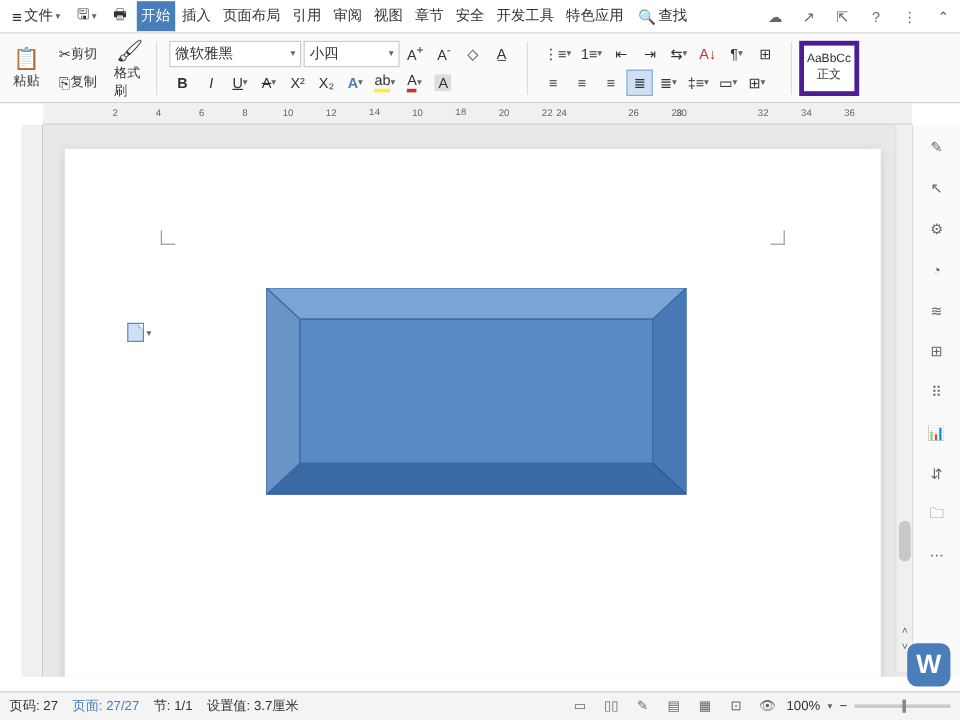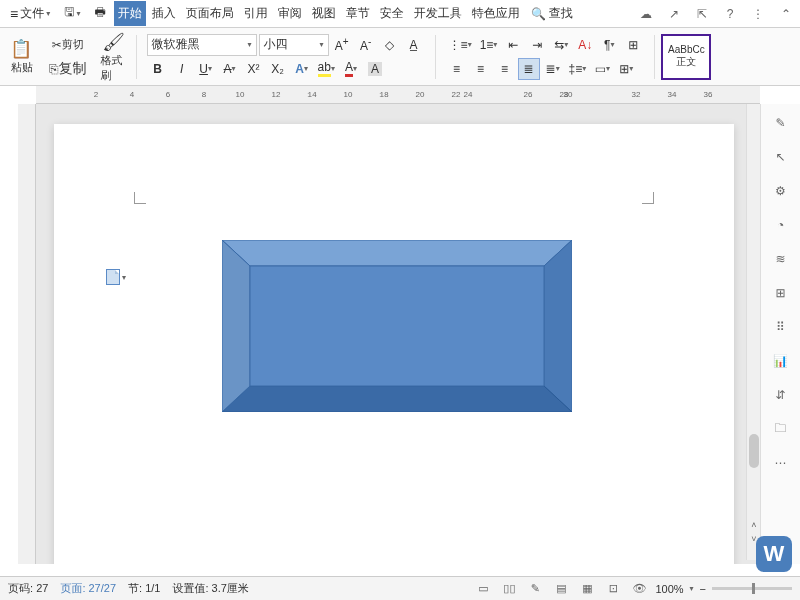--- a/index.html
+++ b/index.html
@@ -17,23 +17,23 @@
 
 
 .ribbon { height: 58px; display: flex; align-items: center; padding: 2px 6px; border-bottom: 1px solid #d0d0d0; gap: 4px; background: #fafafa; }
 .ribbon-group { display: flex; flex-direction: column; gap: 2px; padding: 0 4px; }
 .ribbon-row { display: flex; align-items: center; gap: 2px; }
 .rb-btn { min-width: 22px; height: 22px; display: flex; align-items: center; justify-content: center; cursor: pointer; border: 1px solid transparent; font-size: 12px; padding: 0 2px; }
 .rb-btn.selected { background: #d0e0f0; border-color: #88aadd; }
 .paste-btn { width: 32px; height: 44px; flex-direction: column; }
 .sep { width: 1px; height: 44px; background: #ddd; margin: 0 2px; }
 .font-select { width: 110px; height: 22px; border: 1px solid #ccc; padding: 0 4px; font-size: 12px; display: flex; align-items: center; justify-content: space-between; background: #fff; }
-.size-select { width: 70px; height: 22px; border: 1px solid #ccc; padding: 0 4px; font-size: 12px; display: flex; align-items: center; justify-content: space-between; background: #fff; }
+.size-select { width: 80px; height: 22px; border: 1px solid #ccc; padding: 0 4px; font-size: 12px; display: flex; align-items: center; justify-content: space-between; background: #fff; }
 .drop-arrow { font-size: 8px; color: #666; }
-.style-preview { width: 50px; height: 46px; border: 2px solid #4c1d95; display: flex; flex-direction: column; align-items: center; justify-content: center; font-size: 10px; background: #fff; }
+.style-preview { width: 50px; height: 46px; border: 4px solid #4c1d95; display: flex; flex-direction: column; align-items: center; justify-content: center; font-size: 10px; background: #fff; }
 
 
 .ruler-h { height: 18px; background: #f0f0f0; border-bottom: 1px solid #ccc; position: relative; margin-left: 36px; margin-right: 40px; font-size: 8px; color: #666; display: flex; align-items: flex-end; overflow: hidden; }
 .ruler-h .num { position: absolute; bottom: 4px; transform: translateX(-50%); }
 
 
 .main { display: flex; height: 460px; }
 .ruler-v { width: 18px; background: #f0f0f0; border-right: 1px solid #ccc; margin-left: 18px; }
 .doc-area { flex: 1; background: #e8e8e8; position: relative; overflow: hidden; }
 .page { position: absolute; left: 18px; top: 20px; width: 680px; height: 550px; background: #fff; box-shadow: 0 2px 8px rgba(0,0,0,.15); }
@@ -128,21 +128,21 @@
     <span style="font-size:18px">📋</span>
     <span style="font-size:11px">粘贴</span>
   </div>
   <div class="ribbon-group">
     <div class="rb-btn">
         <span>✂</span> 
         <span style="font-size:11px">剪切</span>
       </div>
     <div class="rb-btn">
         <span>⎘</span> 
-        <span style="font-size:14px">复制</span>
+        <span style="font-size:11px">复制</span>
       </div>
   </div>
   <div class="rb-btn paste-btn">
     <span style="font-size:18px">🖌</span>
     <span style="font-size:11px">格式刷</span>
   </div>
   <div class="sep"></div>
   <div class="ribbon-group">
     <div class="ribbon-row">
       <div class="font-select">

